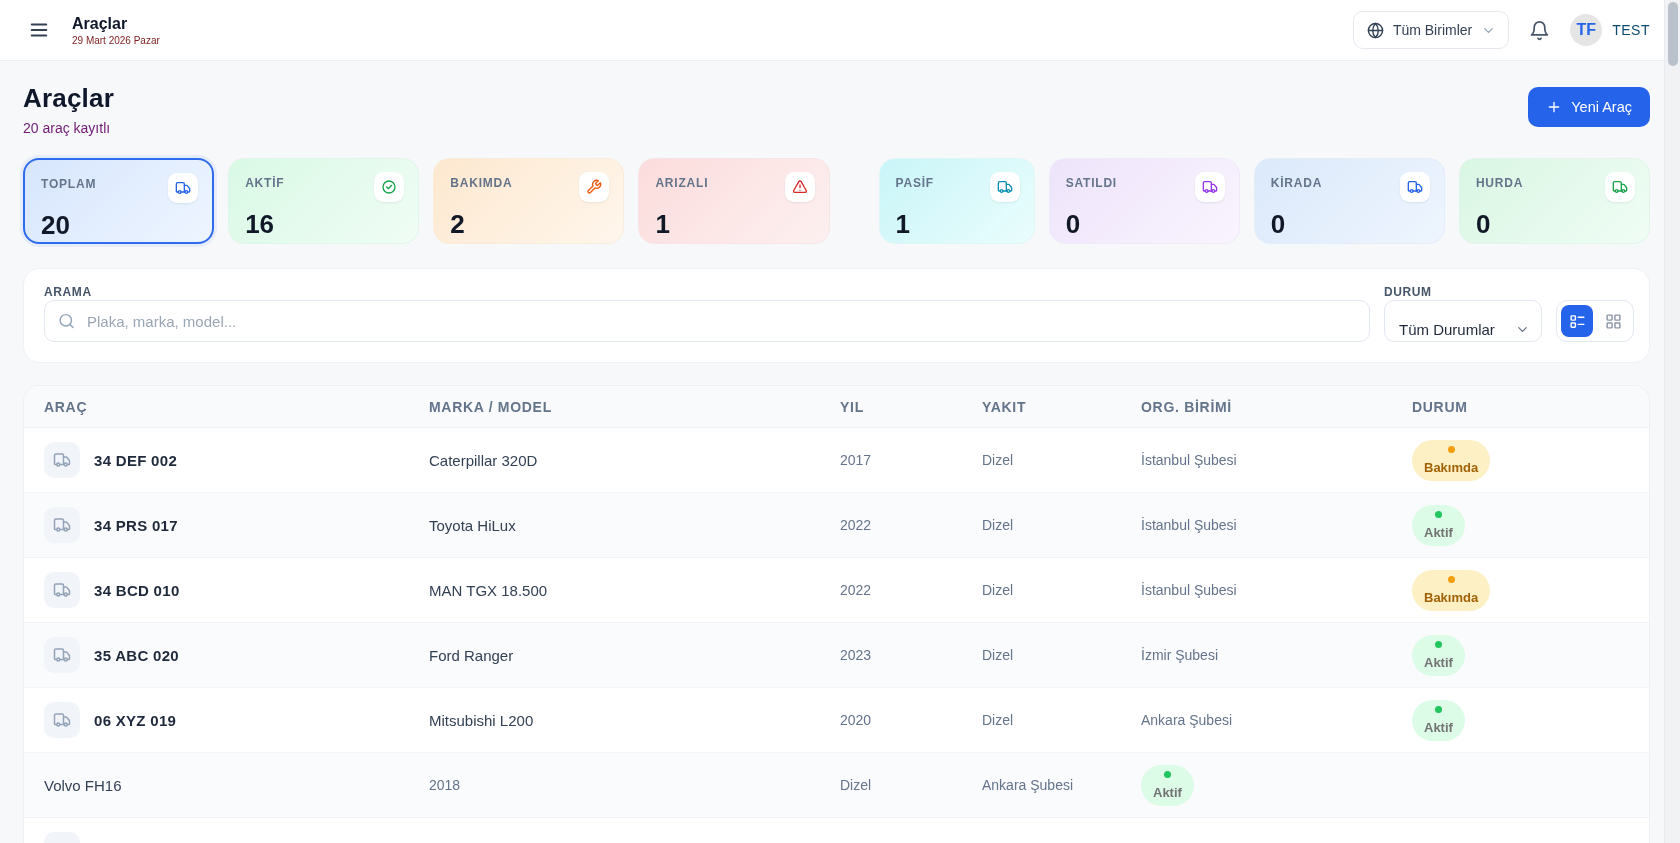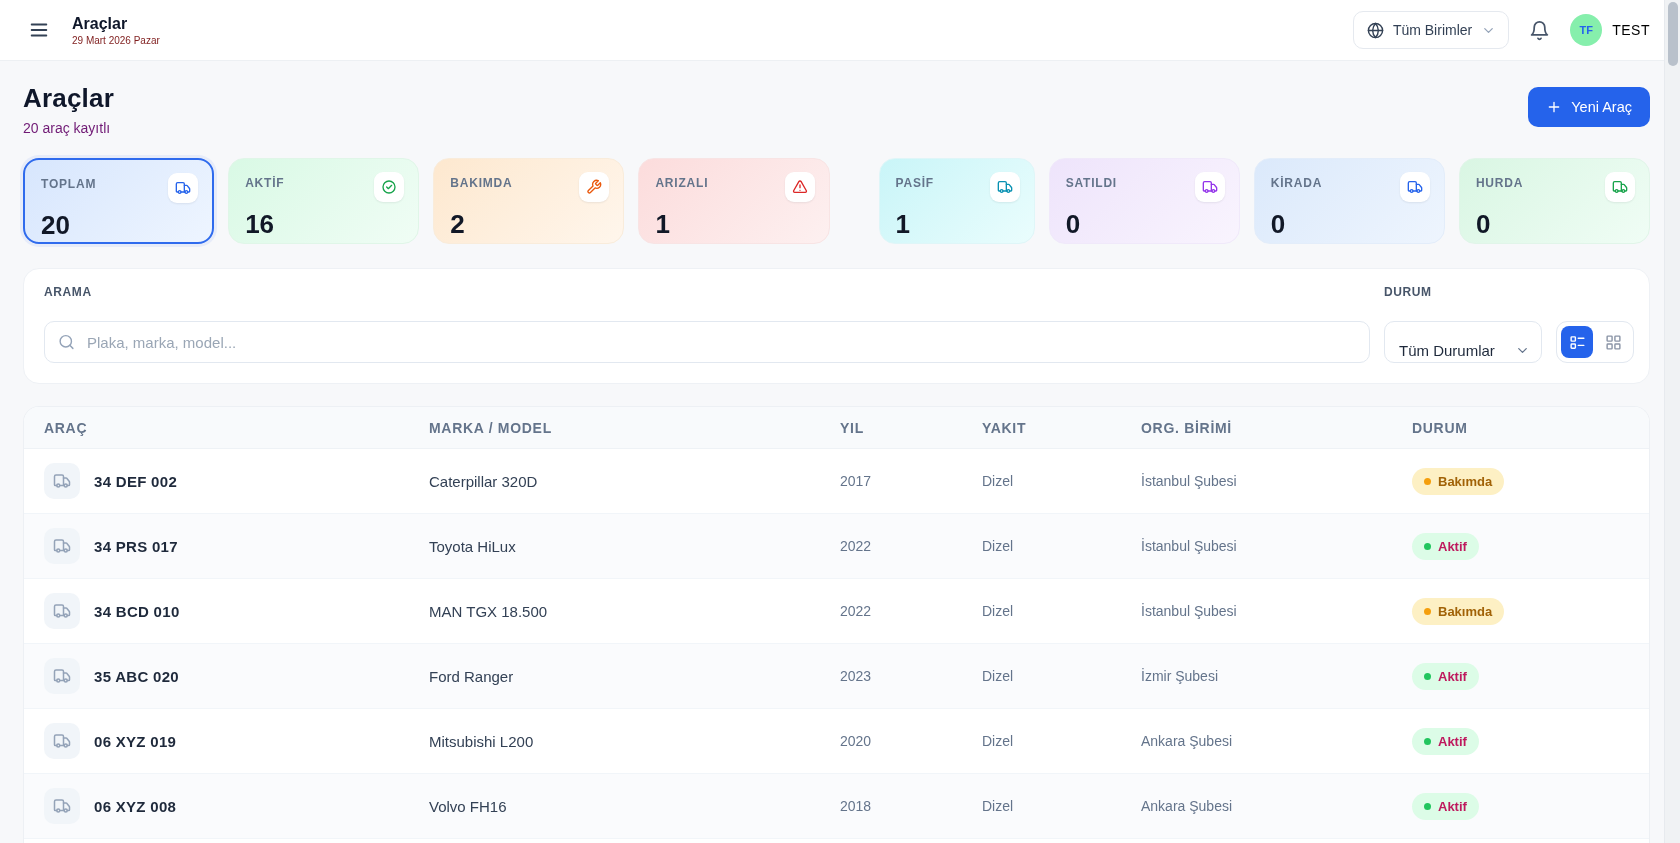--- a/index.html
+++ b/index.html
@@ -23,24 +23,24 @@
   .tb-right { margin-left:auto; display:flex; align-items:center; gap:18px; }
   .org-pill {
     display:flex; align-items:center; gap:9px; height:38px; padding:0 12px 0 13px;
     background:#fff; border:1px solid #e5e9ef; border-radius:10px; color:#334155;
     font-size:14px; cursor:pointer;
   }
   .org-pill .chev { color:#94a3b8; }
   .bell-btn { background:none; border:none; color:#475569; cursor:pointer; padding:2px; }
   .user { display:flex; align-items:center; gap:10px; }
   .avatar {
-    width:32px; height:32px; border-radius:50%; background:#86efac; color:#2563eb;
-    font-size:11px; font-weight:700; display:flex; align-items:center; justify-content:center;
-  }
-  .user-name { font-size:14px; color:#000000; letter-spacing:.5px; }
+    width:32px; height:32px; border-radius:50%; background:#e5e5e5; color:#2563eb;
+    font-size:16px; font-weight:700; display:flex; align-items:center; justify-content:center;
+  }
+  .user-name { font-size:14px; color:#0c4a6e; letter-spacing:.5px; }
 
   
   .main { padding:22px 30px 0 23px; }
   .page-head { display:flex; align-items:flex-start; justify-content:space-between; }
   .page-title { font-size:26px; font-weight:700; color:#0f172a; letter-spacing:.2px; }
   .page-sub { font-size:14px; color:#701a75; margin-top:6px; }
   .btn-primary {
     display:flex; align-items:center; gap:9px; height:40px; padding:0 18px;
     background:#2563eb; color:#fff; border:none; border-radius:10px;
     font-size:14.5px; font-weight:500; cursor:pointer; margin-top:4px;
@@ -77,21 +77,21 @@
   .t-lightblue  { background:linear-gradient(135deg,#dbe9fb,#eef5fe); border-color:#e3edfa; }
   .t-lightblue .stat-chip { color:#2563eb; }
   .t-lightgreen { background:linear-gradient(135deg,#d9f6e3,#f0fdf5); border-color:#e1f5e9; }
   .t-lightgreen .stat-chip { color:#16a34a; }
 
   
   .filter-card {
     margin-top:24px; background:#fff; border:1px solid #eef1f5; border-radius:16px;
     padding:16px 15px 20px 20px; display:flex; gap:14px; align-items:flex-end;
   }
-  .f-label { font-size:12px; font-weight:700; letter-spacing:.6px; color:#475569; margin-bottom:22px; }
+  .f-label { font-size:12px; font-weight:700; letter-spacing:.6px; color:#475569; margin-bottom:1px; }
   .f-search { flex:1; }
   .search-wrap { position:relative; }
   .search-wrap .s-icon { position:absolute; left:14px; top:50%; transform:translateY(-50%); color:#94a3b8; }
   .search-input {
     width:100%; height:42px; border:1px solid #e2e8f0; border-radius:10px;
     padding:0 14px 0 42px; font-size:15px; color:#334155; background:#fff; outline:none;
     font-family:inherit;
   }
   .search-input::placeholder { color:#9aa6b5; }
   .f-status { width:158px; }
@@ -124,24 +124,24 @@
   .cell-vehicle { display:flex; align-items:center; gap:14px; }
   .v-chip {
     width:36px; height:36px; border-radius:10px; background:#f1f5f9; color:#94a3b8;
     display:flex; align-items:center; justify-content:center; flex:none;
   }
   .plate { font-size:15px; font-weight:700; color:#1e293b; letter-spacing:.3px; }
   .model { font-size:15px; color:#334155; }
   .dim { font-size:14px; color:#64748b; }
   .badge {
     display:inline-flex; align-items:center; gap:7px; padding:6px 12px; border-radius:999px;
-    font-size:13px; font-weight:600; width:max-content;
+    font-size:13px; font-weight:600; width:max-content;flex-direction:column;
   }
   .badge .dot { width:7px; height:7px; border-radius:50%; }
-  .badge.active { background:#dcfce7; color:#be185d; }
+  .badge.active { background:#dcfce7; color:#737373; }
   .badge.active .dot { background:#22c55e; }
   .badge.maintenance { background:#fdf0c4; color:#a16207; }
   .badge.maintenance .dot { background:#f59e0b; }
 
   
   .scrollbar {
     position:absolute; top:0; right:0; width:16px; height:843px;
     background:#f0f2f4; border-left:1px solid #e7eaee;
   }
   .scroll-thumb {
@@ -478,32 +478,20 @@
      <div class="model">Mitsubishi L200</div>
      <div class="dim">2020</div>
      <div class="dim">Dizel</div>
      <div class="dim">Ankara Şubesi</div>
      <div><span class="badge active">
        <span class="dot"></span>
        <span>Aktif</span>
      </span></div>
         </div>
         <div class="tgrid trow">
-          <div class="cell-vehicle">
-       <span class="v-chip">
-              <svg class="ic" width="18" height="18" viewBox="0 0 24 24">
-                <path d="M14 18V6a2 2 0 0 0-2-2H4a2 2 0 0 0-2 2v11a1 1 0 0 0 1 1h2"></path>
-                <path d="M15 18H9"></path>
-                <path d="M19 18h2a1 1 0 0 0 1-1v-3.65a1 1 0 0 0-.22-.62l-3.48-4.35A1 1 0 0 0 17.52 8H14"></path>
-                <circle cx="17" cy="18" r="2"></circle>
-                <circle cx="7" cy="18" r="2"></circle>
-              </svg>
-            </span>
-       <span class="plate">06 XYZ 008</span>
-     </div>
      <div class="model">Volvo FH16</div>
      <div class="dim">2018</div>
      <div class="dim">Dizel</div>
      <div class="dim">Ankara Şubesi</div>
      <div><span class="badge active">
        <span class="dot"></span>
        <span>Aktif</span>
      </span></div>
         </div>
         <div class="tgrid trow">

